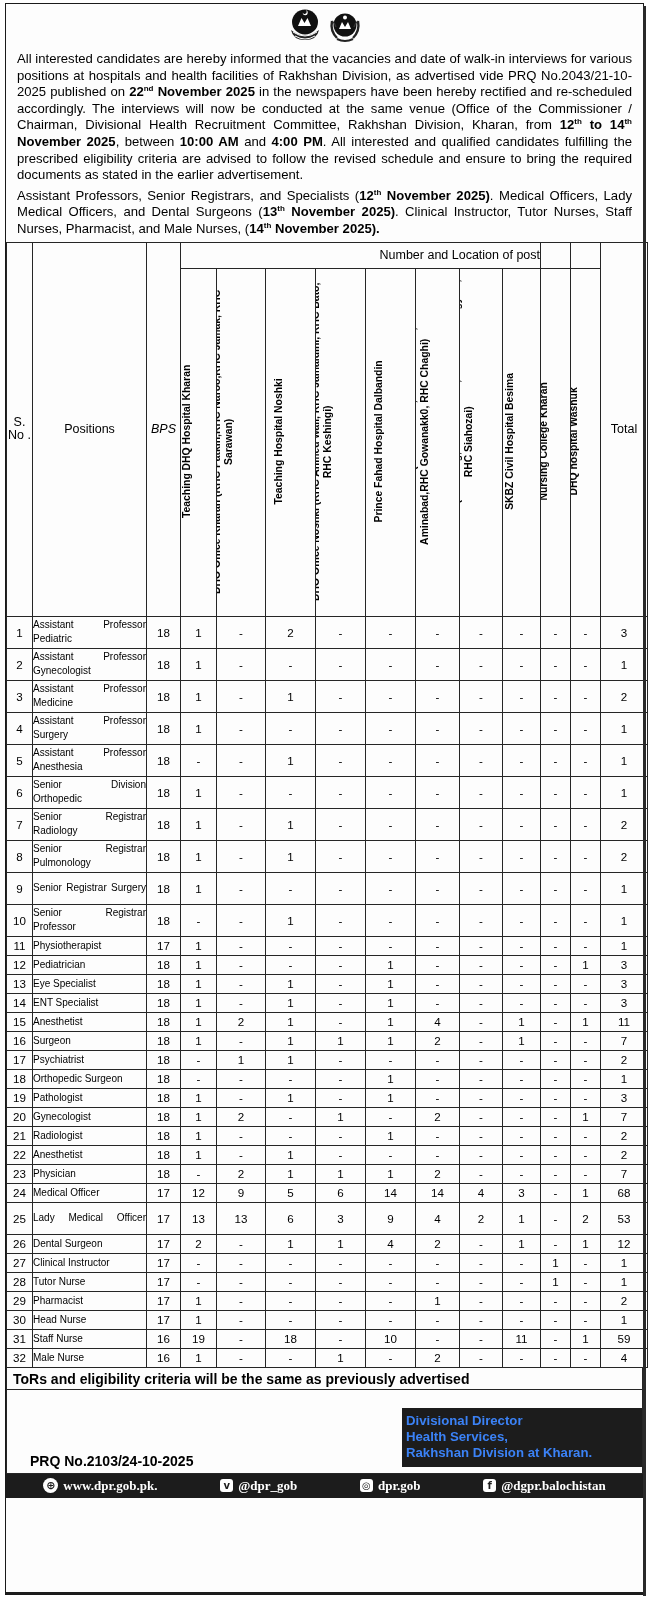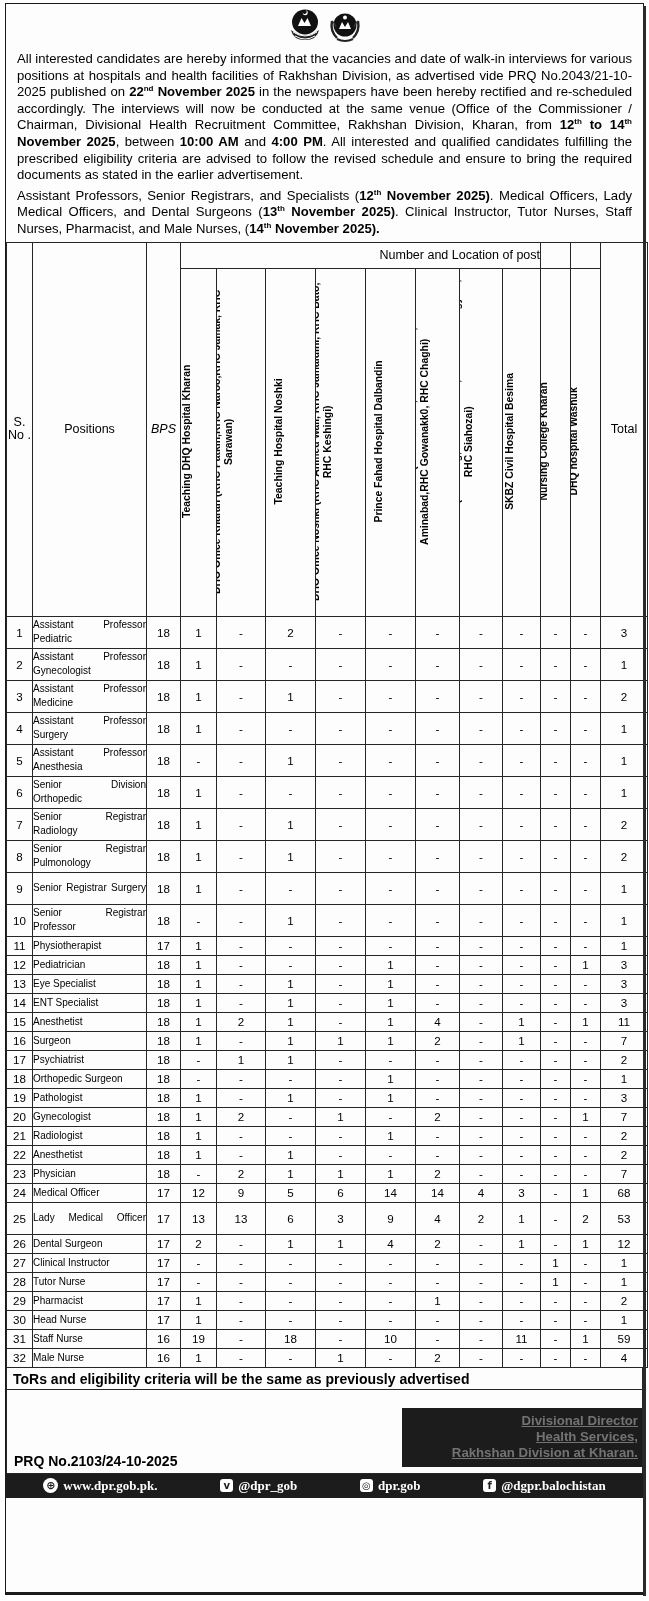--- a/index.html
+++ b/index.html
@@ -141,31 +141,30 @@
     height: 84px;
     border-left: 1px solid #262626;
     border-right: 1px solid #262626;
     border-bottom: 1px solid #262626;
   }
   .sig-plate {
     position: absolute;
     right: 0; top: 18px;
     width: 240px;
     background: #1c1c1c;
-    color: #737373;
-    text-align: right;
+    color: #3b82f6;
+    text-align: left;
     font-weight: bold;
     font-size: 13.2px;
     line-height: 16px;
     padding: 5px 4px 6px 4px;
-    text-decoration: underline;
   }
   .prq {
     position: absolute;
-    left: 7px; bottom: 4px;
+    left: 23px; bottom: 4px;
     font-weight: bold;
     font-size: 14px;
   }
   .social {
     background: #1c1c1c;
     color: #fff;
     height: 24px;
     display: flex;
     align-items: center;
     justify-content: space-around;

